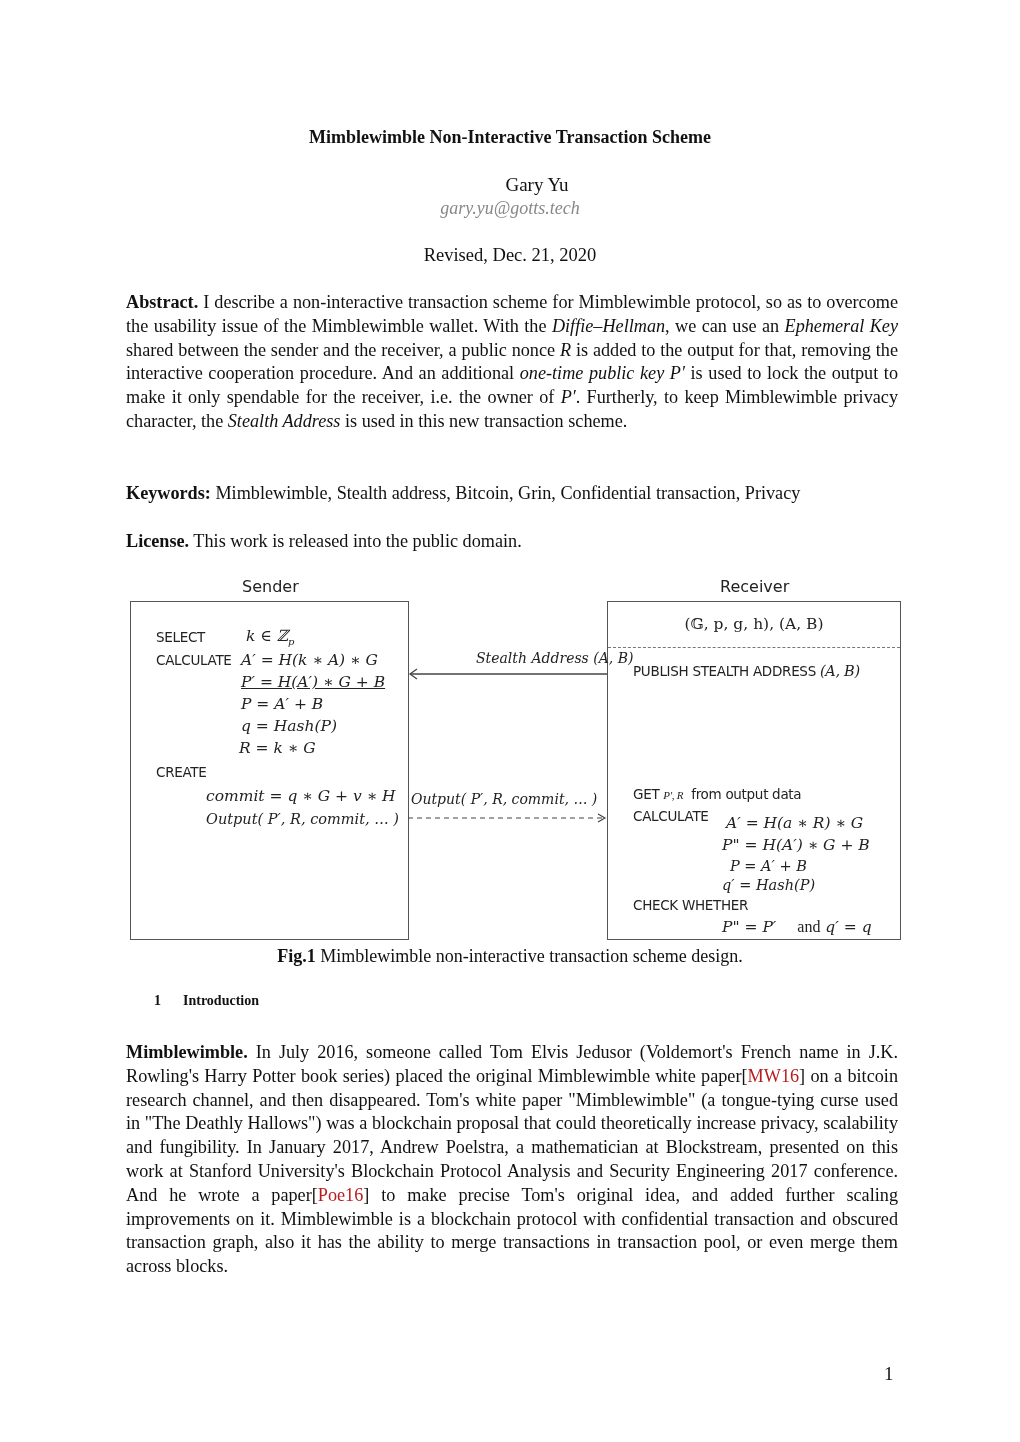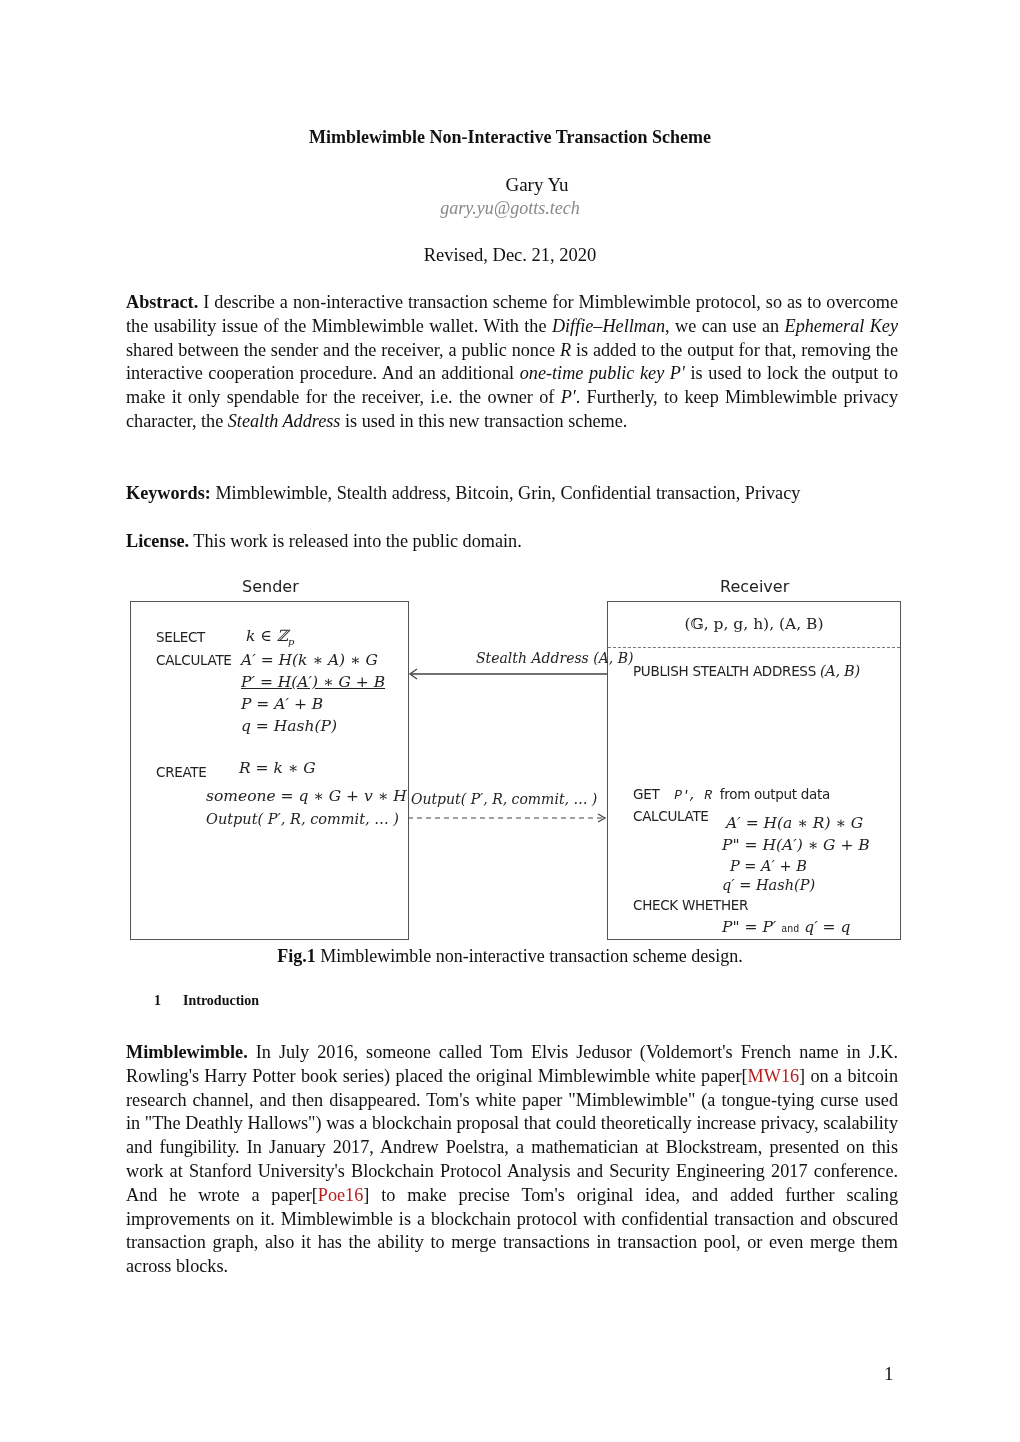--- a/index.html
+++ b/index.html
@@ -58,38 +58,38 @@
   <div class="hdr" style="left:720px;top:577px;">Receiver</div>
 
   <div class="box sender-box">
     <div class="lbl" style="left:25px;top:27px;">SELECT</div>
     <div class="math" style="left:115px;top:25px;"><span>k ∈ ℤ</span><sub style="font-size:10px;">p</sub></div>
     <div class="lbl" style="left:25px;top:50px;">CALCULATE</div>
     <div class="math" style="left:110px;top:49px;">A′ = H(k ∗ A) ∗ G</div>
     <div class="math" style="left:110px;top:71px;text-decoration:underline;">P′ = H(A′) ∗ G + B</div>
     <div class="math" style="left:110px;top:93px;">P = A′ + B</div>
     <div class="math" style="left:110px;top:115px;">q = Hash(P)</div>
-    <div class="math" style="left:108px;top:137px;margin-top:20px;">R = k ∗ G</div>
+    <div class="math" style="left:108px;top:137px;">R = k ∗ G</div>
     <div class="lbl" style="left:25px;top:162px;">CREATE</div>
-    <div class="math" style="left:75px;top:185px;">someone = q ∗ G + v ∗ H</div>
+    <div class="math" style="left:75px;top:185px;">commit = q ∗ G + v ∗ H</div>
     <div class="math" style="left:75px;top:209px;font-size:14.5px;">Output( P′, R, commit, … )</div>
   </div>
 
   <div class="box receiver-box">
     <div class="math" style="left:0;right:0;text-align:center;top:13px;font-style:normal;">(𝔾, p, g, h), (A, B)</div>
     <div class="rdash"></div>
     <div class="lbl" style="left:25px;top:61px;"><span>PUBLISH STEALTH ADDRESS</span> <span class="mi" style="font-family:'DejaVu Serif',serif;font-style:italic;font-size:14.5px;">(A, B)</span></div>
-    <div class="lbl" style="left:25px;top:184px;"><span>GET</span> <span style="font-family:Liberation Mono, monospace;font-style:italic;font-size:13px;margin-left:11px;">P′, R</span>&nbsp;&nbsp;<span>from output data</span></div>
+    <div class="lbl" style="left:25px;top:184px;"><span>GET</span> <span style="font-family:Liberation Serif, serif;font-style:italic;font-size:11px;">P′, R</span>&nbsp;&nbsp;<span>from output data</span></div>
     <div class="lbl" style="left:25px;top:206px;">CALCULATE</div>
     <div class="math" style="left:118px;top:212px;">A′ = H(a ∗ R) ∗ G</div>
     <div class="math" style="left:114px;top:234px;">P" = H(A′) ∗ G + B</div>
     <div class="math" style="left:122px;top:256px;font-size:14.5px;">P = A′ + B</div>
     <div class="math" style="left:114px;top:275px;font-size:14.5px;">q′ = Hash(P)</div>
     <div class="lbl" style="left:25px;top:295px;">CHECK WHETHER</div>
-    <div class="math" style="left:114px;top:316px;"><span>P" = P′</span> <span style="font-family:Liberation Mono, monospace;font-style:normal;font-size:10px;">and</span> <span>q′ = q</span></div>
+    <div class="math" style="left:114px;top:316px;"><span>P" = P′</span> <span style="font-family:Liberation Serif, serif;font-style:normal;font-size:16px;margin-left:16px;">and</span> <span>q′ = q</span></div>
   </div>
 
   <div class="math" style="left:432px;top:650px;font-size:14px;margin-left:44px;">Stealth Address (A, B)</div>
   <svg class="abs" style="left:408px;top:668px;" width="200" height="12">
     <line x1="2" y1="6" x2="199" y2="6" stroke="#444" stroke-width="1.3"></line>
     <polyline points="9,1 2,6 9,11" fill="none" stroke="#444" stroke-width="1.3"></polyline>
   </svg>
 
   <div class="math" style="left:411px;top:791px;font-size:14px;">Output( P′, R, commit, … )</div>
   <svg class="abs" style="left:408px;top:812px;" width="200" height="12">

